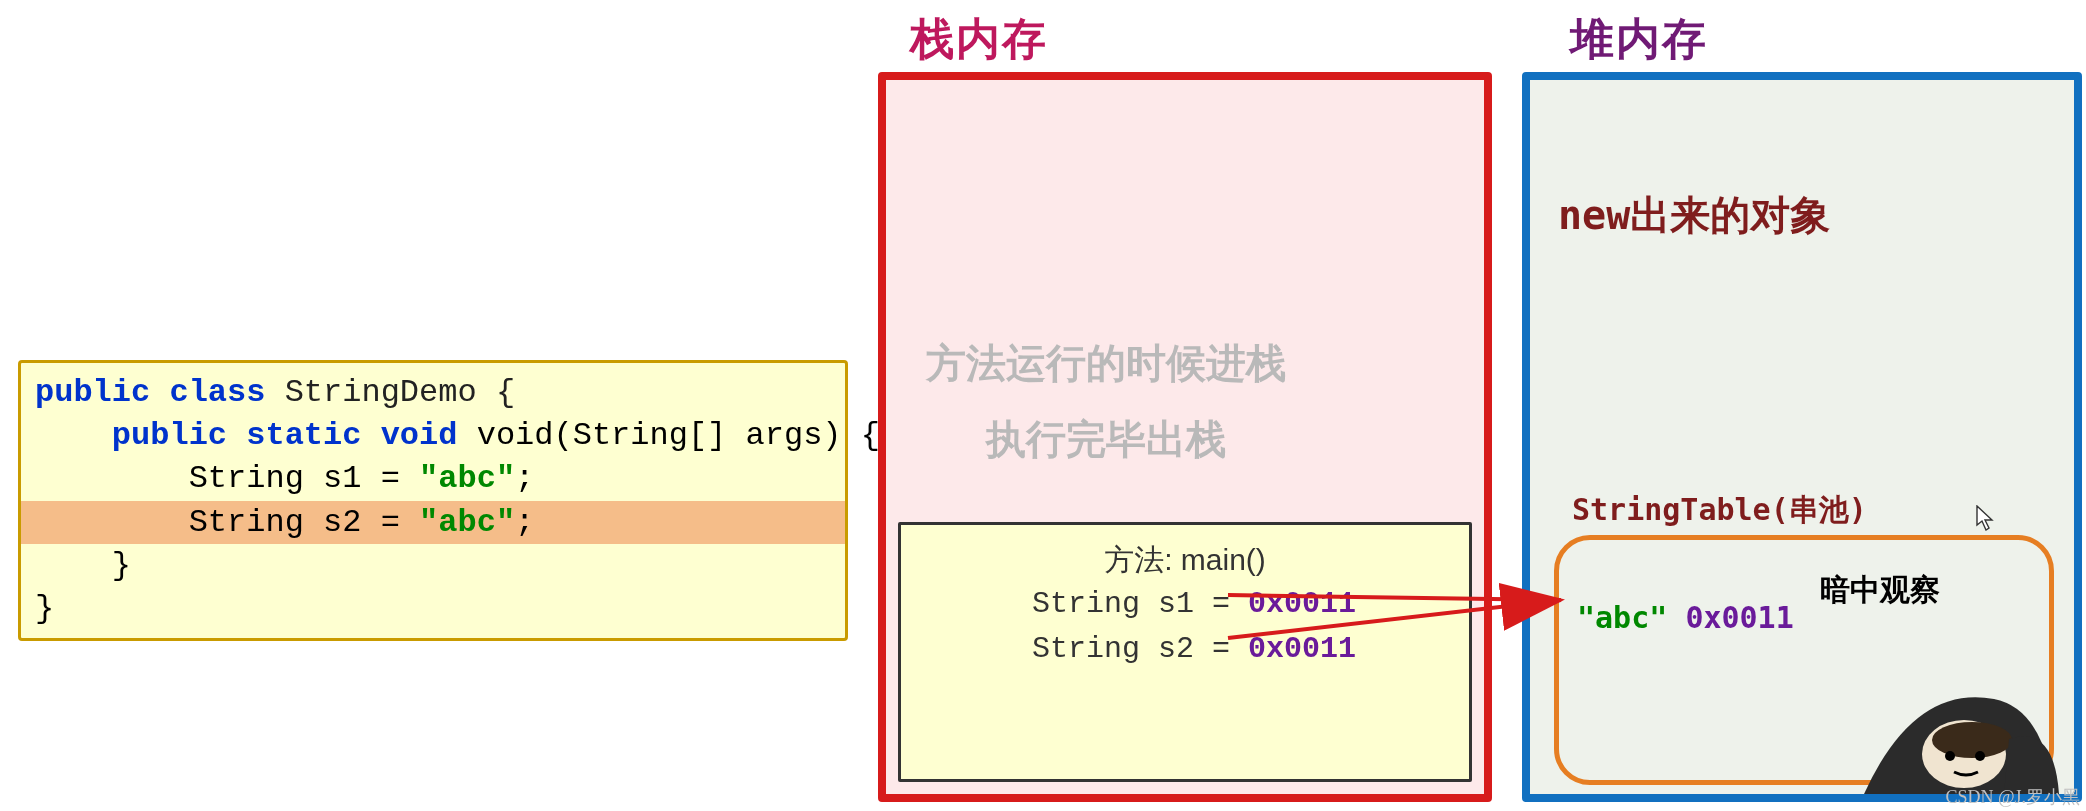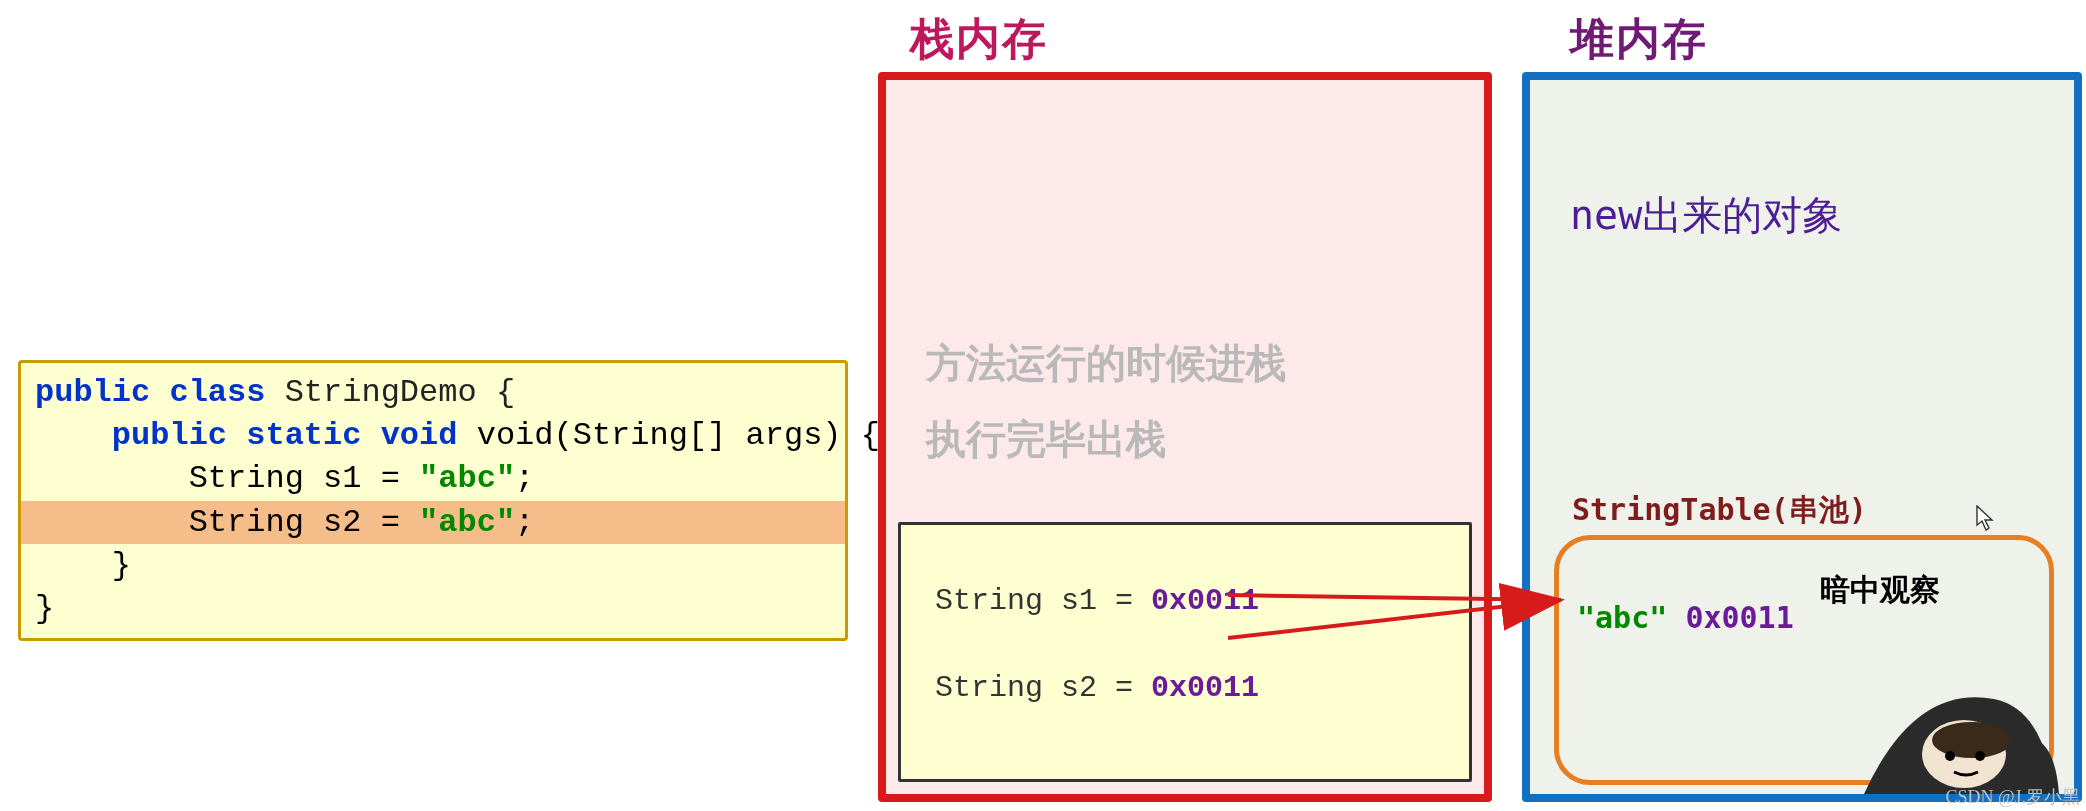--- a/index.html
+++ b/index.html
@@ -41,20 +41,21 @@
   .str { color: #008800; font-weight: bold; }
 
   
   .stack-box {
     position: absolute;
     left: 878px; top: 72px;
     width: 614px; height: 730px;
     border: 8px solid #d71b1b;
     background: #fde9ea;
     border-radius: 4px;
+    text-align: center;
   }
   .stack-watermark {
     position: absolute;
     left: 40px; top: 245px;
     color: #b9b9b9;
     font-size: 40px;
     font-weight: 700;
     line-height: 1.9;
   }
 
@@ -67,37 +68,37 @@
     border: 3px solid #333;
     border-radius: 2px;
     padding: 12px 16px;
     font-family: Consolas, "Courier New", monospace;
     font-size: 30px;
     line-height: 1.5;
     color: #333;
   }
   .method-frame .addr { color: #6a1b9a; font-weight: bold; }
   .method-frame .title { font-family: "Microsoft YaHei", sans-serif; }
-  .method-frame .s-line { white-space: pre; margin-top: 42px; }
+  .method-frame .s-line { white-space: pre; }
 
   
   .heap-box {
     position: absolute;
     left: 1522px; top: 72px;
     width: 560px; height: 730px;
     border: 8px solid #1170c0;
     background: #eef2eb;
     border-radius: 4px;
   }
   .heap-watermark {
     position: absolute;
-    left: 40px; top: 95px;
-    color: #4c1d95;
+    left: 28px; top: 95px;
+    color: #7f1d1d;
     font-size: 40px;
-    font-weight: 400;
+    font-weight: 700;
     line-height: 2.0;
   }
 
   
   .st-label {
     position: absolute;
     left: 42px; top: 410px;
     color: #7f1d1d;
     font-size: 30px;
     font-weight: bold;
@@ -175,20 +176,21 @@
   <div class="code-line">    }</div>
   <div class="code-line">}</div>
 </div>
 
 <div class="stack-box">
   <div class="stack-watermark">
     <div>方法运行的时候进栈</div>
     <div>执行完毕出栈</div>
   </div>
   <div class="method-frame">
+    <div class="title">方法: main()</div>
     <div class="s-line"><span> String s1 = </span><span class="addr">0x0011</span></div>
     <div class="s-line"><span> String s2 = </span><span class="addr">0x0011</span></div>
   </div>
 </div>
 
 <div class="heap-box">
   <div class="heap-watermark">
     <div>new出来的对象</div>
   </div>
   <div class="st-label">StringTable(串池)</div>

